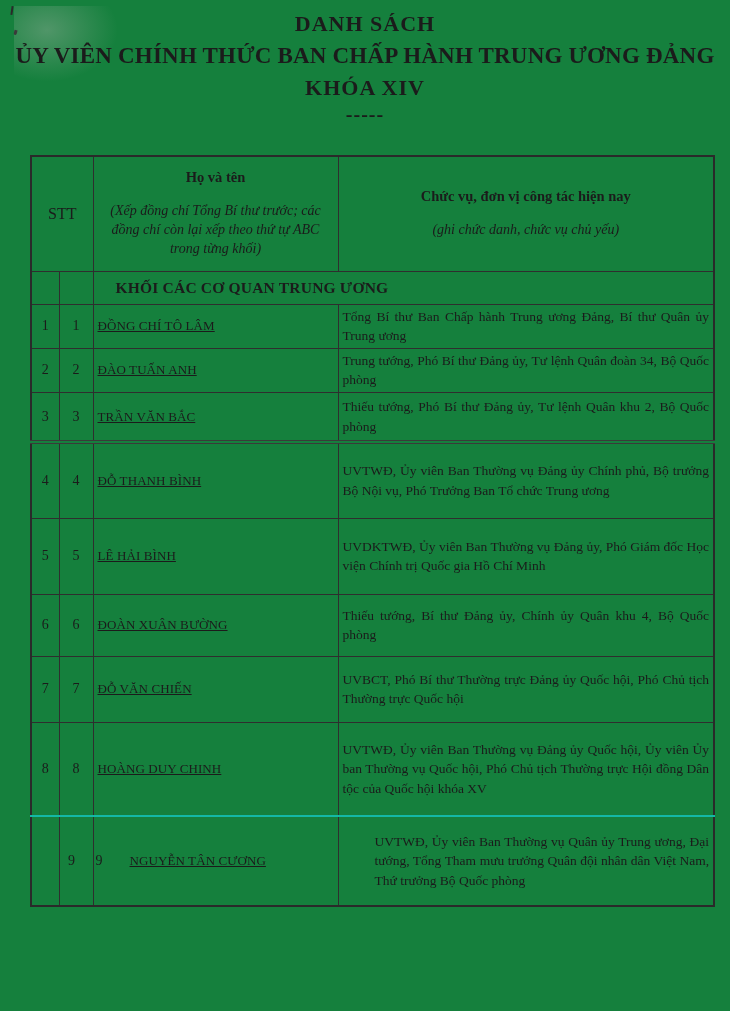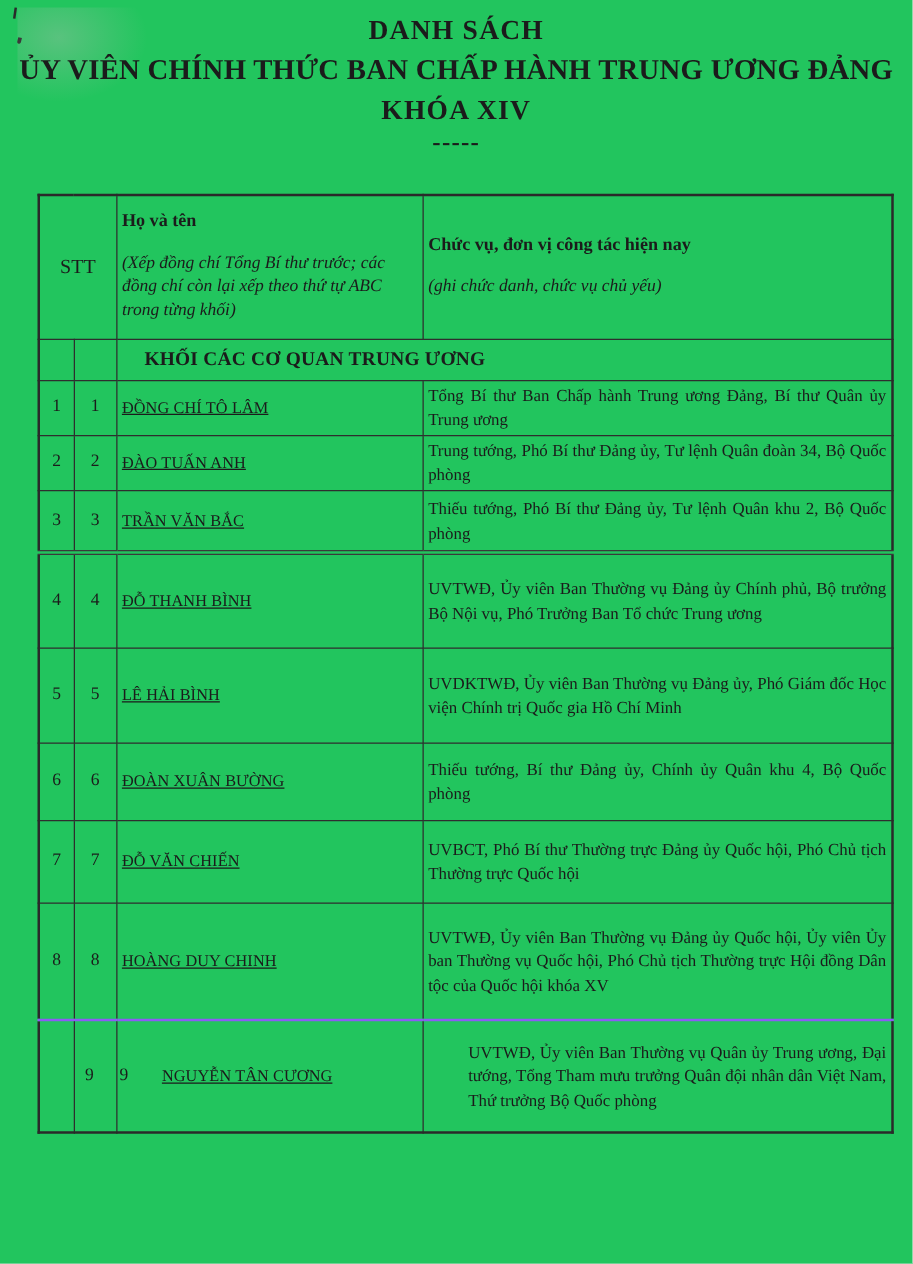--- a/index.html
+++ b/index.html
@@ -5,21 +5,21 @@
   html, body {
     margin: 0;
     padding: 0;
     background: #e8e8e8;
   }
   .page {
     position: relative;
     width: 730px;
     height: 1011px;
     margin: 0 auto;
-    background: #22c55e;
+    background: #15803d;
     font-family: "Liberation Serif", "DejaVu Serif", serif;
     color: #1b1b1b;
     overflow: hidden;
   }
   
   .smudge {
     position: absolute;
     left: 14px; top: 6px;
     width: 110px; height: 80px;
     background: radial-gradient(ellipse at 30% 30%, rgba(190,190,185,0.35), rgba(252,252,250,0) 65%);
@@ -95,21 +95,21 @@
   }
   table.members { border: 2px solid #2a2a2a; }
 
   thead tr { height: 115px; }
   th.h-stt {
     font-size: 16px;
     font-weight: normal;
     text-align: center;
   }
   th.h-name, th.h-pos {
-    text-align: left;
+    text-align: center;
     font-weight: normal;
     padding: 4px 6px;
   }
   .h-main {
     font-size: 14.5px;
     font-weight: bold;
   }
   .h-note {
     font-size: 14px;
     font-style: italic;
@@ -150,21 +150,21 @@
   tbody tr:nth-child(5)  { height: 76px; }
   tbody tr:nth-child(6)  { height: 76px; }
   tbody tr:nth-child(7)  { height: 62px; }
   tbody tr:nth-child(8)  { height: 66px; }
   tbody tr:nth-child(9)  { height: 94px; }
   tbody tr:nth-child(10) { height: 90px; }
   tbody tr:nth-child(11) { height: 64px; }
 
   
   tbody tr:nth-child(5) td { border-top: 4px double #3a3a3a; }
-  tbody tr:nth-child(10) td { border-top: 2px solid #8b5cf6; padding-left: 36px; }
+  tbody tr:nth-child(10) td { border-top: 2px solid #14b8a6; padding-left: 36px; }
   tbody tr:nth-child(11) td { border-bottom: 4px solid #565656; }
 </style>
 </head>
 <body>
 
 <div class="page">
 
   <div class="smudge"></div>
   <div class="artifact-tick"></div>
   <div class="artifact-comma"></div>

